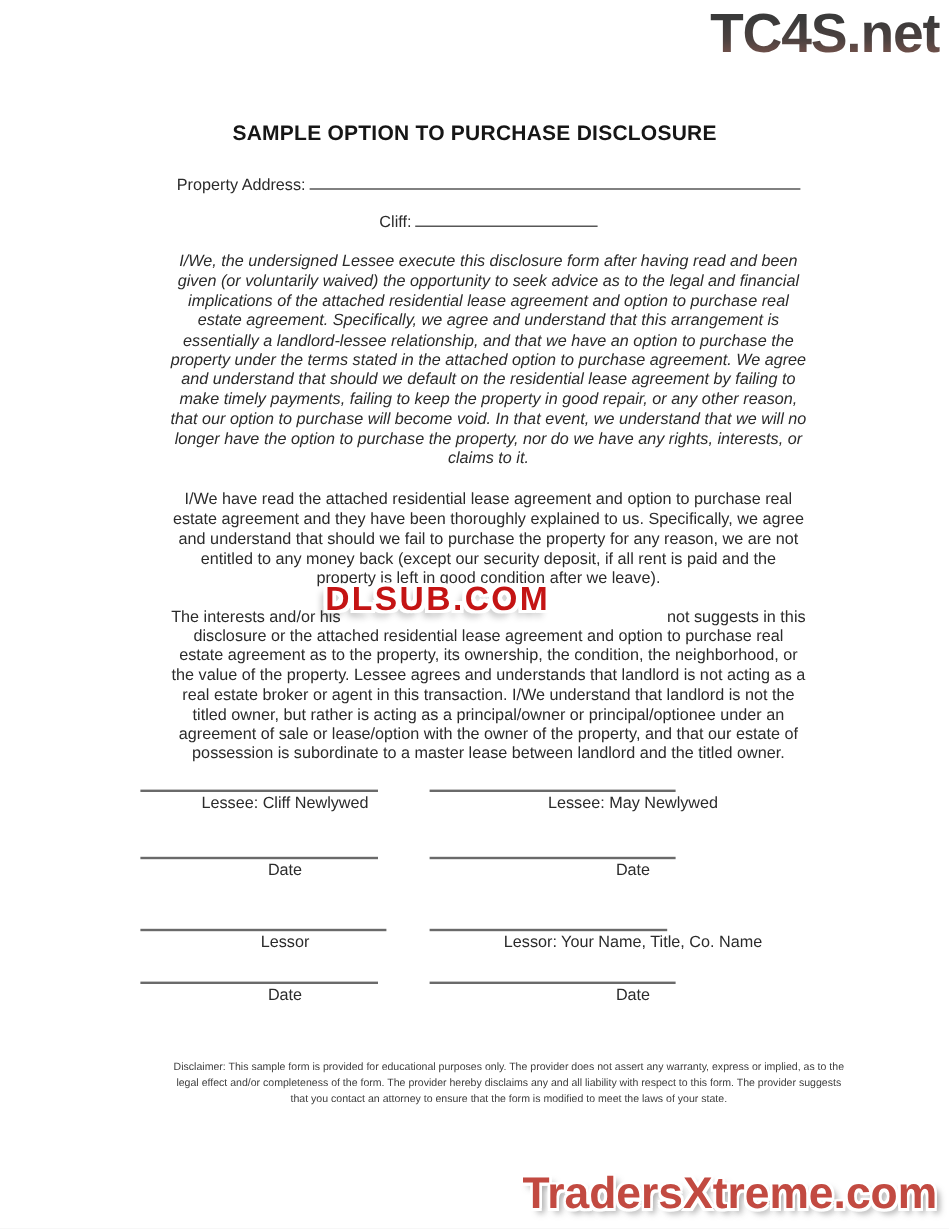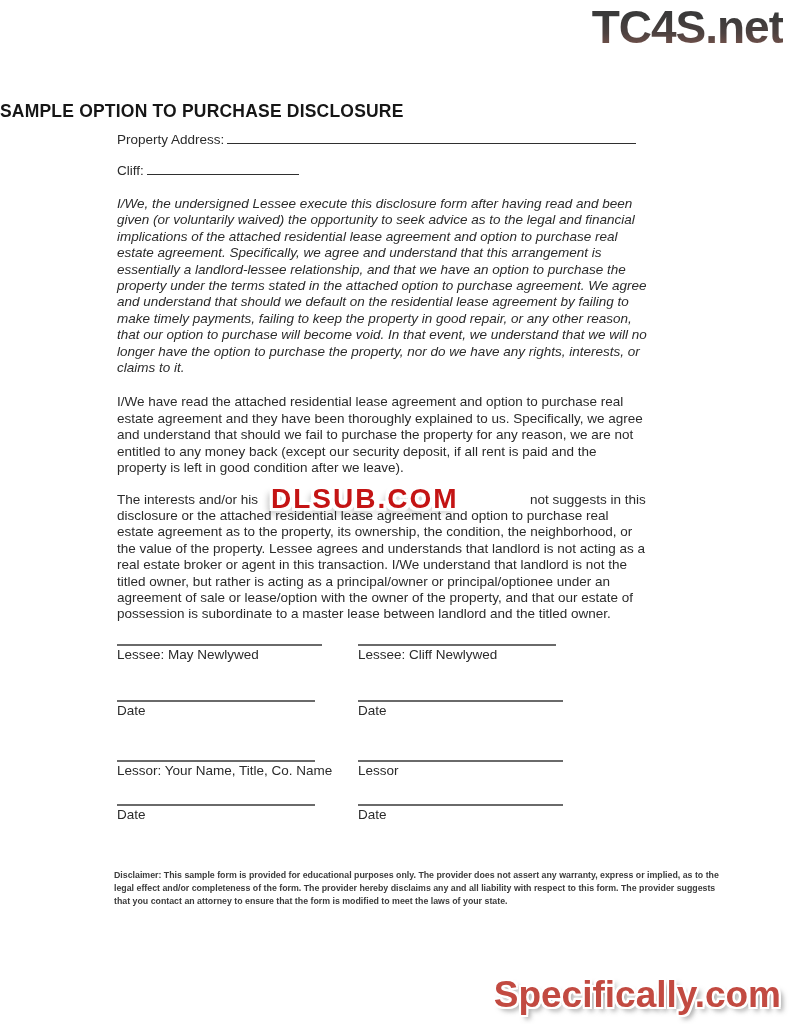--- a/index.html
+++ b/index.html
@@ -55,32 +55,34 @@
       -4px 5px 6px rgba(40,40,40,0.4);
     padding-left: 17px;
   }
 
   
   .doc-title {
     position: absolute;
     top: 101px;
     left: 0;
     width: 100%;
+    text-align: center;
     font-size: 17.5px;
     font-weight: bold;
     color: #161616;
     letter-spacing: 0.2px;
   }
   .content {
     position: absolute;
     left: 117px;
-    top: 131px;
+    top: 145px;
     width: 580px;
     font-size: 13.5px;
     line-height: 16.4px;
+    text-align: center;
   }
   .field-row { height: 18px; white-space: nowrap; }
   .field-row.date-row { margin-top: 13px; }
   .blank {
     display: inline-block;
     border-bottom: 1.6px solid #2f2f2f;
     height: 13px;
     vertical-align: baseline;
     margin-left: 3px;
   }
@@ -112,21 +114,20 @@
   .sig-label { font-size: 13.5px; color: #2b2b2b; white-space: nowrap; }
 
   .disclaimer {
     margin-top: 46px;
     width: 620px;
     margin-left: -3px;
     font-size: 8.8px;
     line-height: 12.6px;
     color: #3c3c3c;
     white-space: pre-line;
-    font-weight: bold;
   }
 </style>
 </head>
 <body>
 
 <div class="page">
 
   <div class="tc4s-logo">TC4S.net</div>
 
   <h1 class="doc-title">SAMPLE OPTION TO PURCHASE DISCLOSURE</h1>
@@ -161,52 +162,52 @@
 
     <p class="para para-3"><span>The interests and/or his</span><span class="wm-gap"></span><span>not suggests in this</span><br><span class="rest">disclosure or the attached residential lease agreement and option to purchase real
 estate agreement as to the property, its ownership, the condition, the neighborhood, or
 the value of the property. Lessee agrees and understands that landlord is not acting as a
 real estate broker or agent in this transaction. I/We understand that landlord is not the
 titled owner, but rather is acting as a principal/owner or principal/optionee under an
 agreement of sale or lease/option with the owner of the property, and that our estate of
 possession is subordinate to a master lease between landlord and the titled owner.</span></p>
 
     <div class="sig-grid">
+      <div class="sig-cell left">
+        <div class="sigline"></div>
+        <div class="sig-label">Lessee: Cliff Newlywed</div>
+      </div>
       <div class="sig-cell right">
         <div class="sigline"></div>
         <div class="sig-label">Lessee: May Newlywed</div>
       </div>
-      <div class="sig-cell left">
-        <div class="sigline"></div>
-        <div class="sig-label">Lessee: Cliff Newlywed</div>
-      </div>
 
       <div class="sig-row2 sig-wrap">
         <div class="sig-cell left">
           <div class="sigline"></div>
           <div class="sig-label">Date</div>
         </div>
       </div>
       <div class="sig-row2 sig-wrap">
         <div class="sig-cell right">
           <div class="sigline"></div>
           <div class="sig-label">Date</div>
         </div>
       </div>
 
       <div class="sig-row3 sig-wrap">
+        <div class="sig-cell right">
+          <div class="sigline"></div>
+          <div class="sig-label">Lessor</div>
+        </div>
+      </div>
+      <div class="sig-row3 sig-wrap">
         <div class="sig-cell left">
           <div class="sigline"></div>
           <div class="sig-label">Lessor: Your Name, Title, Co. Name</div>
-        </div>
-      </div>
-      <div class="sig-row3 sig-wrap">
-        <div class="sig-cell right">
-          <div class="sigline"></div>
-          <div class="sig-label">Lessor</div>
         </div>
       </div>
 
       <div class="sig-row4 sig-wrap">
         <div class="sig-cell left">
           <div class="sigline"></div>
           <div class="sig-label">Date</div>
         </div>
       </div>
       <div class="sig-row4 sig-wrap">
@@ -218,15 +219,15 @@
     </div>
 
     <p class="disclaimer">Disclaimer: This sample form is provided for educational purposes only. The provider does not assert any warranty, express or implied, as to the
 legal effect and/or completeness of the form. The provider hereby disclaims any and all liability with respect to this form. The provider suggests
 that you contact an attorney to ensure that the form is modified to meet the laws of your state.</p>
 
   </div>
 
   <div class="dlsub-logo">DLSUB.COM</div>
 
-  <div class="traders-logo">Specifically.com</div>
+  <div class="traders-logo">TradersXtreme.com</div>
 
 </div>
 
 </body></html>

